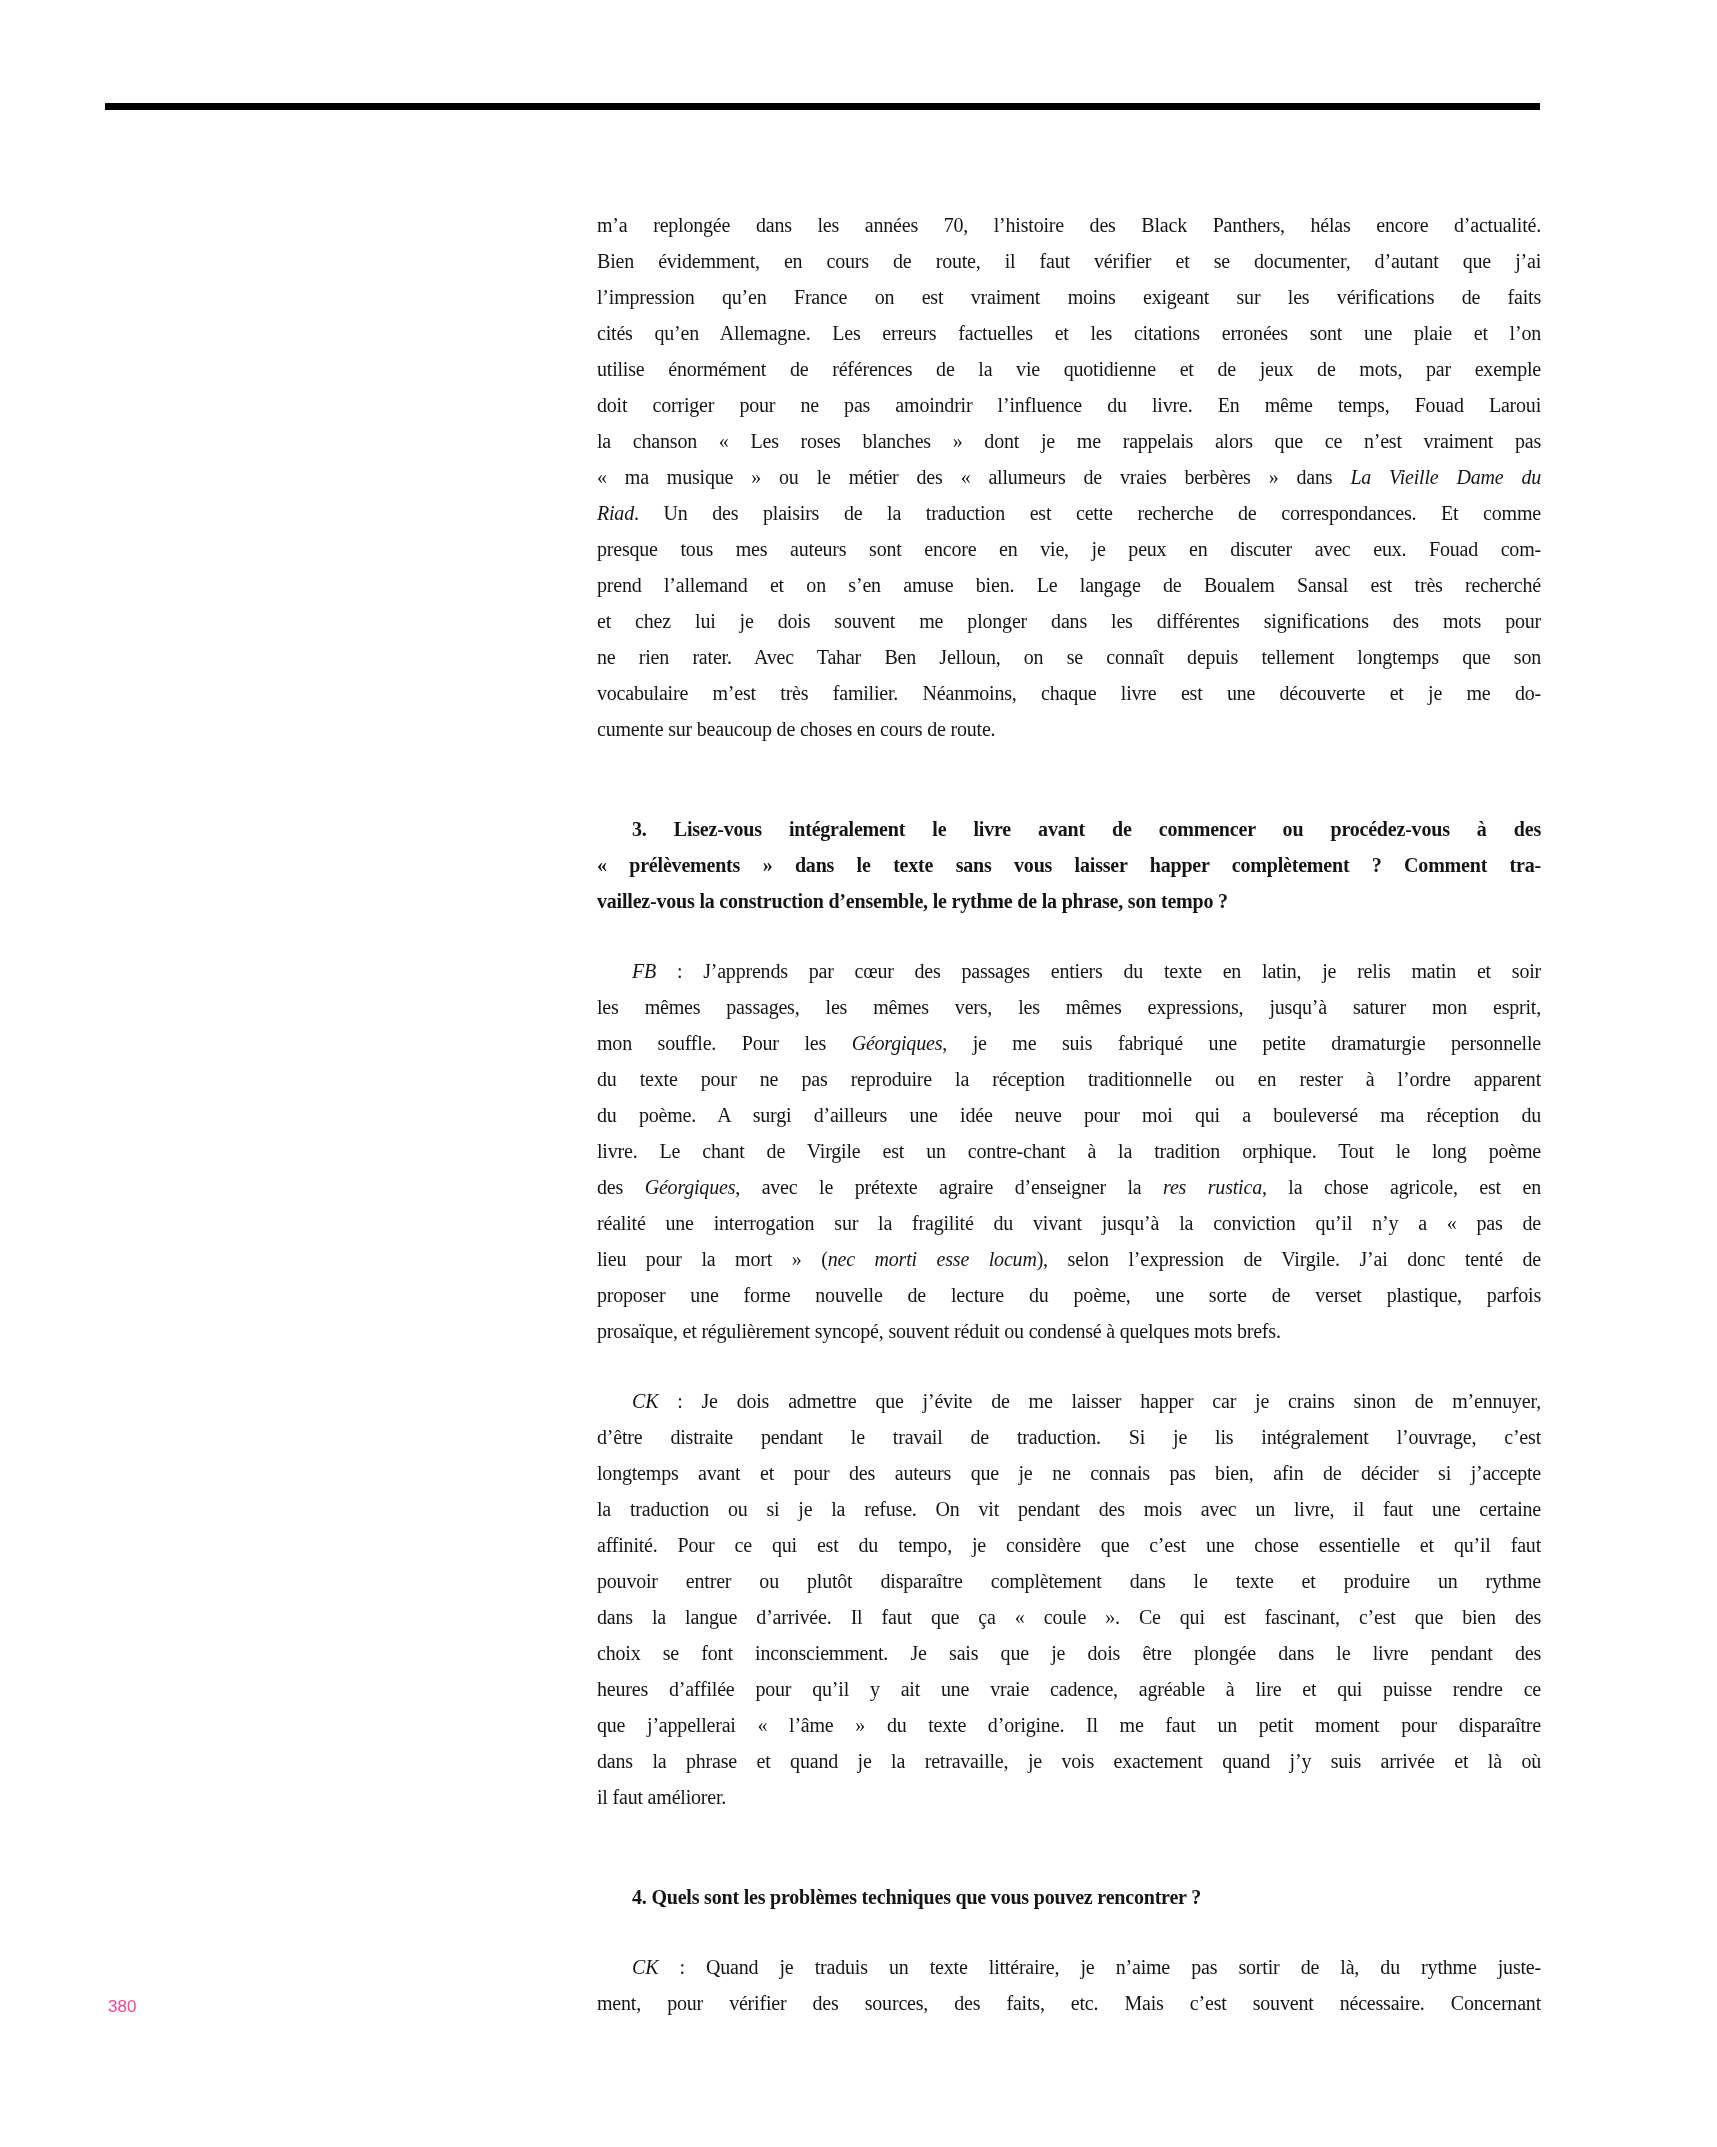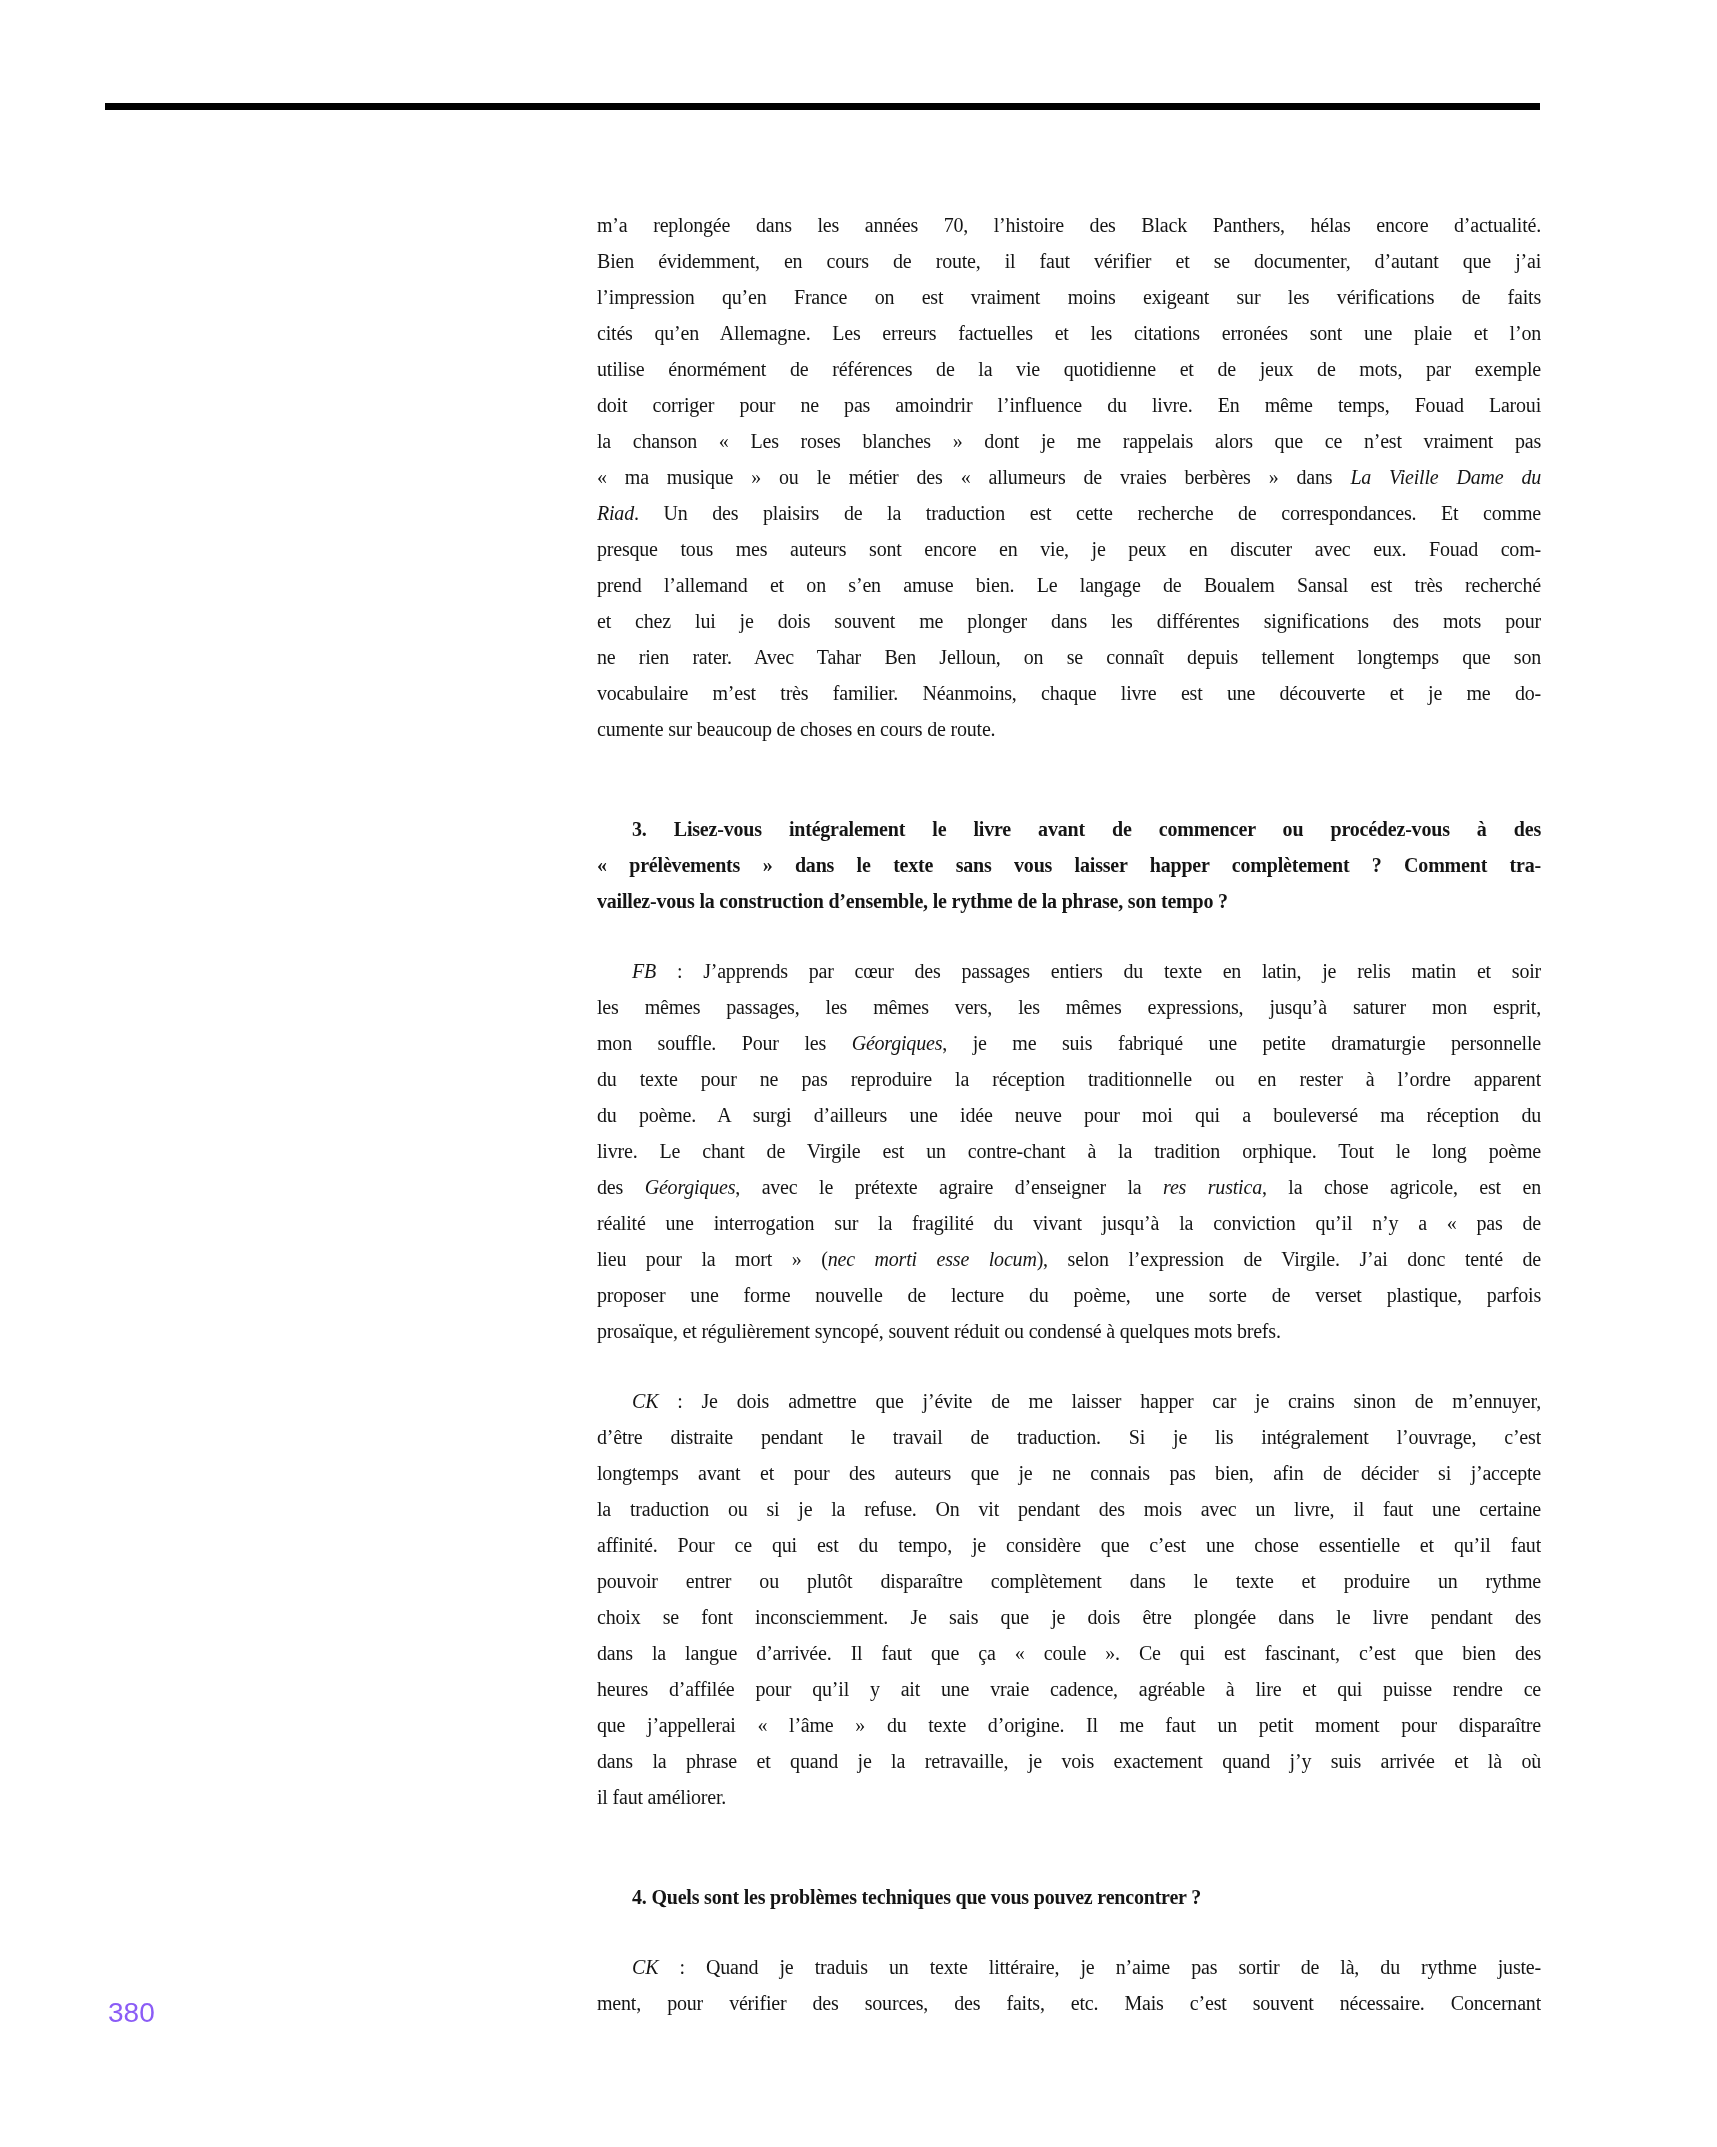--- a/index.html
+++ b/index.html
@@ -43,22 +43,22 @@
   }
   .line.last { text-align-last: left; }
   .line.indent { text-indent: 35px; }
   .question .line { font-weight: 700; }
   .line i { font-style: italic; }
   .page-number {
     position: absolute;
     left: 108px;
     top: 1997px;
     font-family: "Liberation Sans", "DejaVu Sans", sans-serif;
-    font-size: 28px;
-    color: #8b5cf6;
+    font-size: 17px;
+    color: #ec4899;
   }
 </style>
 </head>
 <body>
 
 <div class="top-rule"></div>
 
 <div class="text-column">
     <div class="block paragraph">
       <div class="line">m’a replongée dans les années 70, l’histoire des Black Panthers, hélas encore d’actualité.</div>
@@ -95,22 +95,22 @@
       <div class="line">proposer une forme nouvelle de lecture du poème, une sorte de verset plastique, parfois</div>
       <div class="line last">prosaïque, et régulièrement syncopé, souvent réduit ou condensé à quelques mots brefs.</div>
     </div>
     <div class="block paragraph">
       <div class="line indent"><i>CK</i> : Je dois admettre que j’évite de me laisser happer car je crains sinon de m’ennuyer,</div>
       <div class="line">d’être distraite pendant le travail de traduction. Si je lis intégralement l’ouvrage, c’est</div>
       <div class="line">longtemps avant et pour des auteurs que je ne connais pas bien, afin de décider si j’accepte</div>
       <div class="line">la traduction ou si je la refuse. On vit pendant des mois avec un livre, il faut une certaine</div>
       <div class="line">affinité. Pour ce qui est du tempo, je considère que c’est une chose essentielle et qu’il faut</div>
       <div class="line">pouvoir entrer ou plutôt disparaître complètement dans le texte et produire un rythme</div>
+      <div class="line">dans la langue d’arrivée. Il faut que ça « coule ». Ce qui est fascinant, c’est que bien des</div>
       <div class="line">choix se font inconsciemment. Je sais que je dois être plongée dans le livre pendant des</div>
-      <div class="line">dans la langue d’arrivée. Il faut que ça « coule ». Ce qui est fascinant, c’est que bien des</div>
       <div class="line">heures d’affilée pour qu’il y ait une vraie cadence, agréable à lire et qui puisse rendre ce</div>
       <div class="line">que j’appellerai « l’âme » du texte d’origine. Il me faut un petit moment pour disparaître</div>
       <div class="line">dans la phrase et quand je la retravaille, je vois exactement quand j’y suis arrivée et là où</div>
       <div class="line last">il faut améliorer.</div>
     </div>
     <div class="block question">
       <div class="line indent last">4. Quels sont les problèmes techniques que vous pouvez rencontrer ?</div>
     </div>
     <div class="block paragraph">
       <div class="line indent"><i>CK</i> : Quand je traduis un texte littéraire, je n’aime pas sortir de là, du rythme juste-</div>

